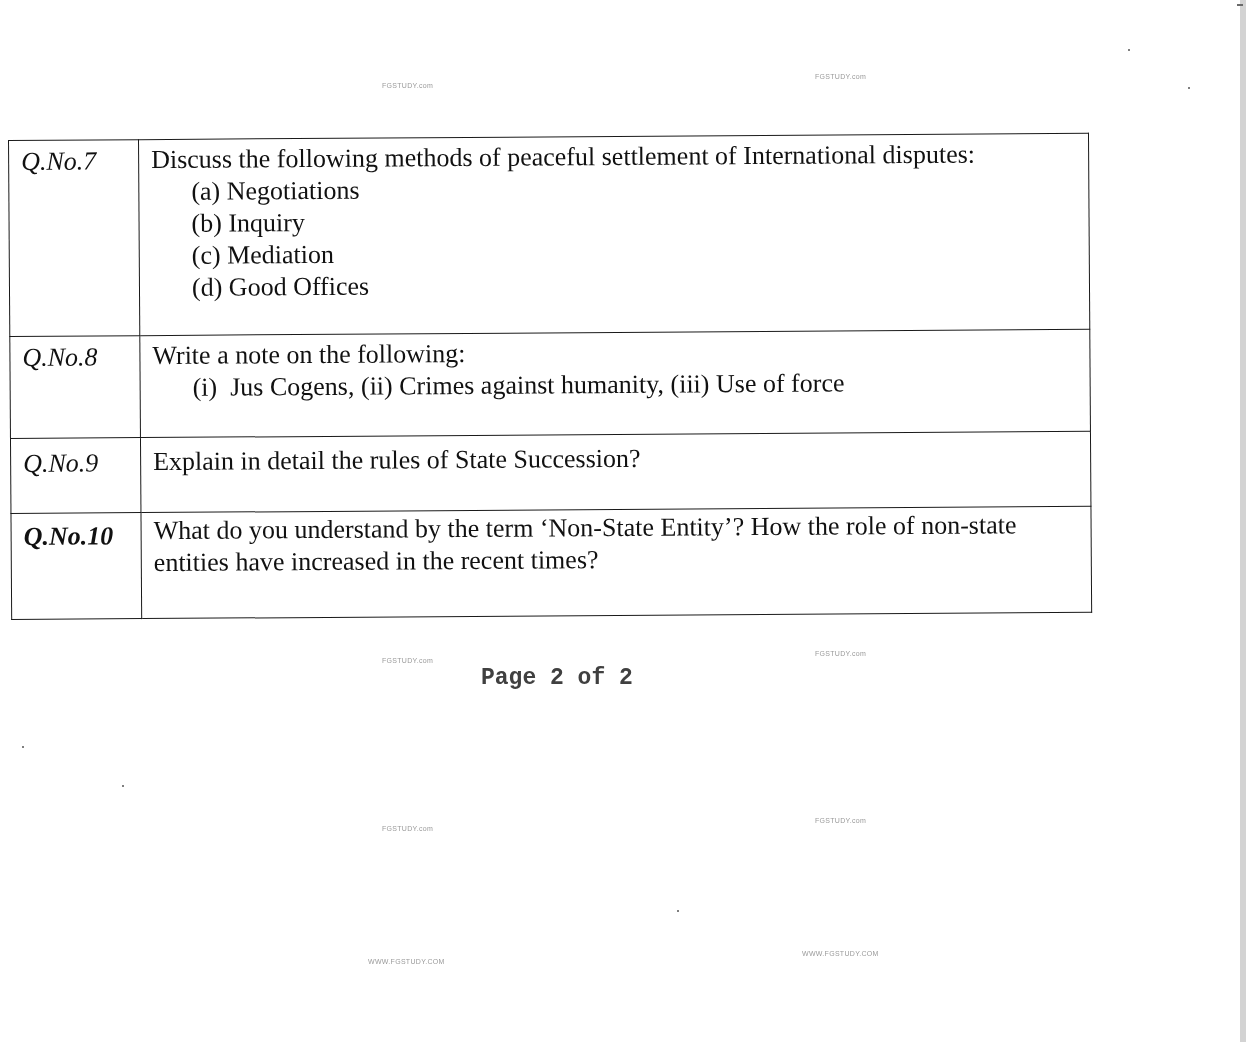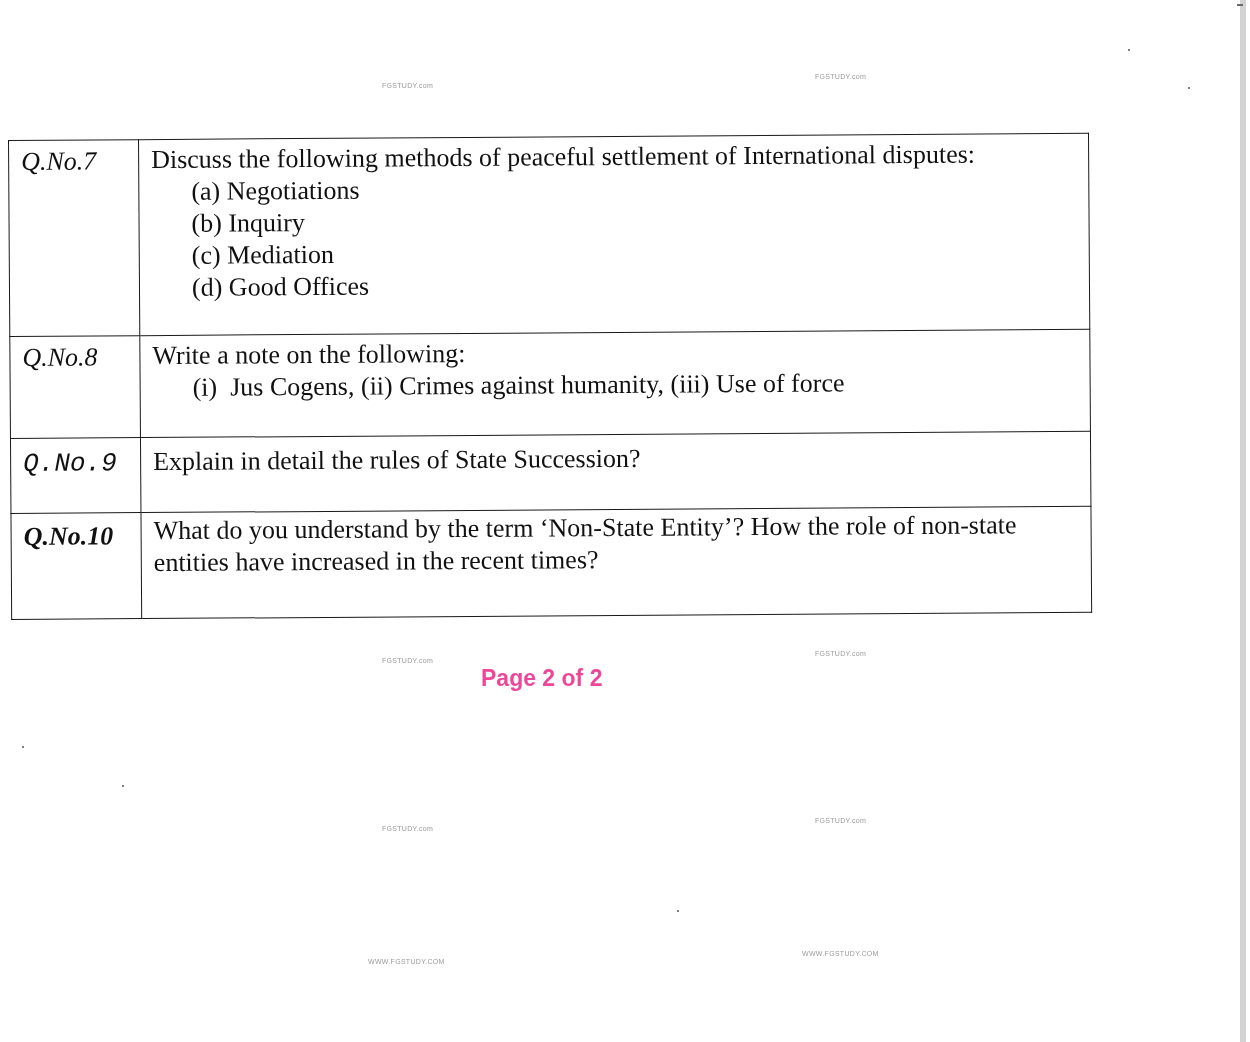--- a/index.html
+++ b/index.html
@@ -74,31 +74,31 @@
     }
     .sub-item {
       padding-left: 40px;
       line-height: 32px;
     }
     .row-7 td { height: 191px; }
     .row-8 td { height: 97px; }
     .row-9 td { height: 66px; }
     .row-10 td { height: 103px; }
     .row-9 .q-body { padding-top: 8px !important; }
-    .row-9 .q-num { padding-top: 10px !important; font-family: Liberation Mono, monospace; }
+    .row-9 .q-num { padding-top: 10px !important; }
     .row-10 .q-body { padding-top: 2px !important; }
     .row-10 .q-num { padding-top: 8px !important; font-weight: bold; }
     .page-footer {
       position: absolute;
       left: 481px;
       top: 665px;
-      font-family: Liberation Sans, sans-serif;
+      font-family: Liberation Mono, monospace;
       font-weight: bold;
       font-size: 23px;
-      color: #ec4899;
+      color: #404040;
     }
   </style>
 </head>
 <body>
 
 <div class="scan-edge"></div>
 <div class="scan-edge-tick"></div>
 
 <span class="watermark" style="left:382px;top:82px;">FGSTUDY.com</span>
 <span class="watermark" style="left:815px;top:73px;">FGSTUDY.com</span>

